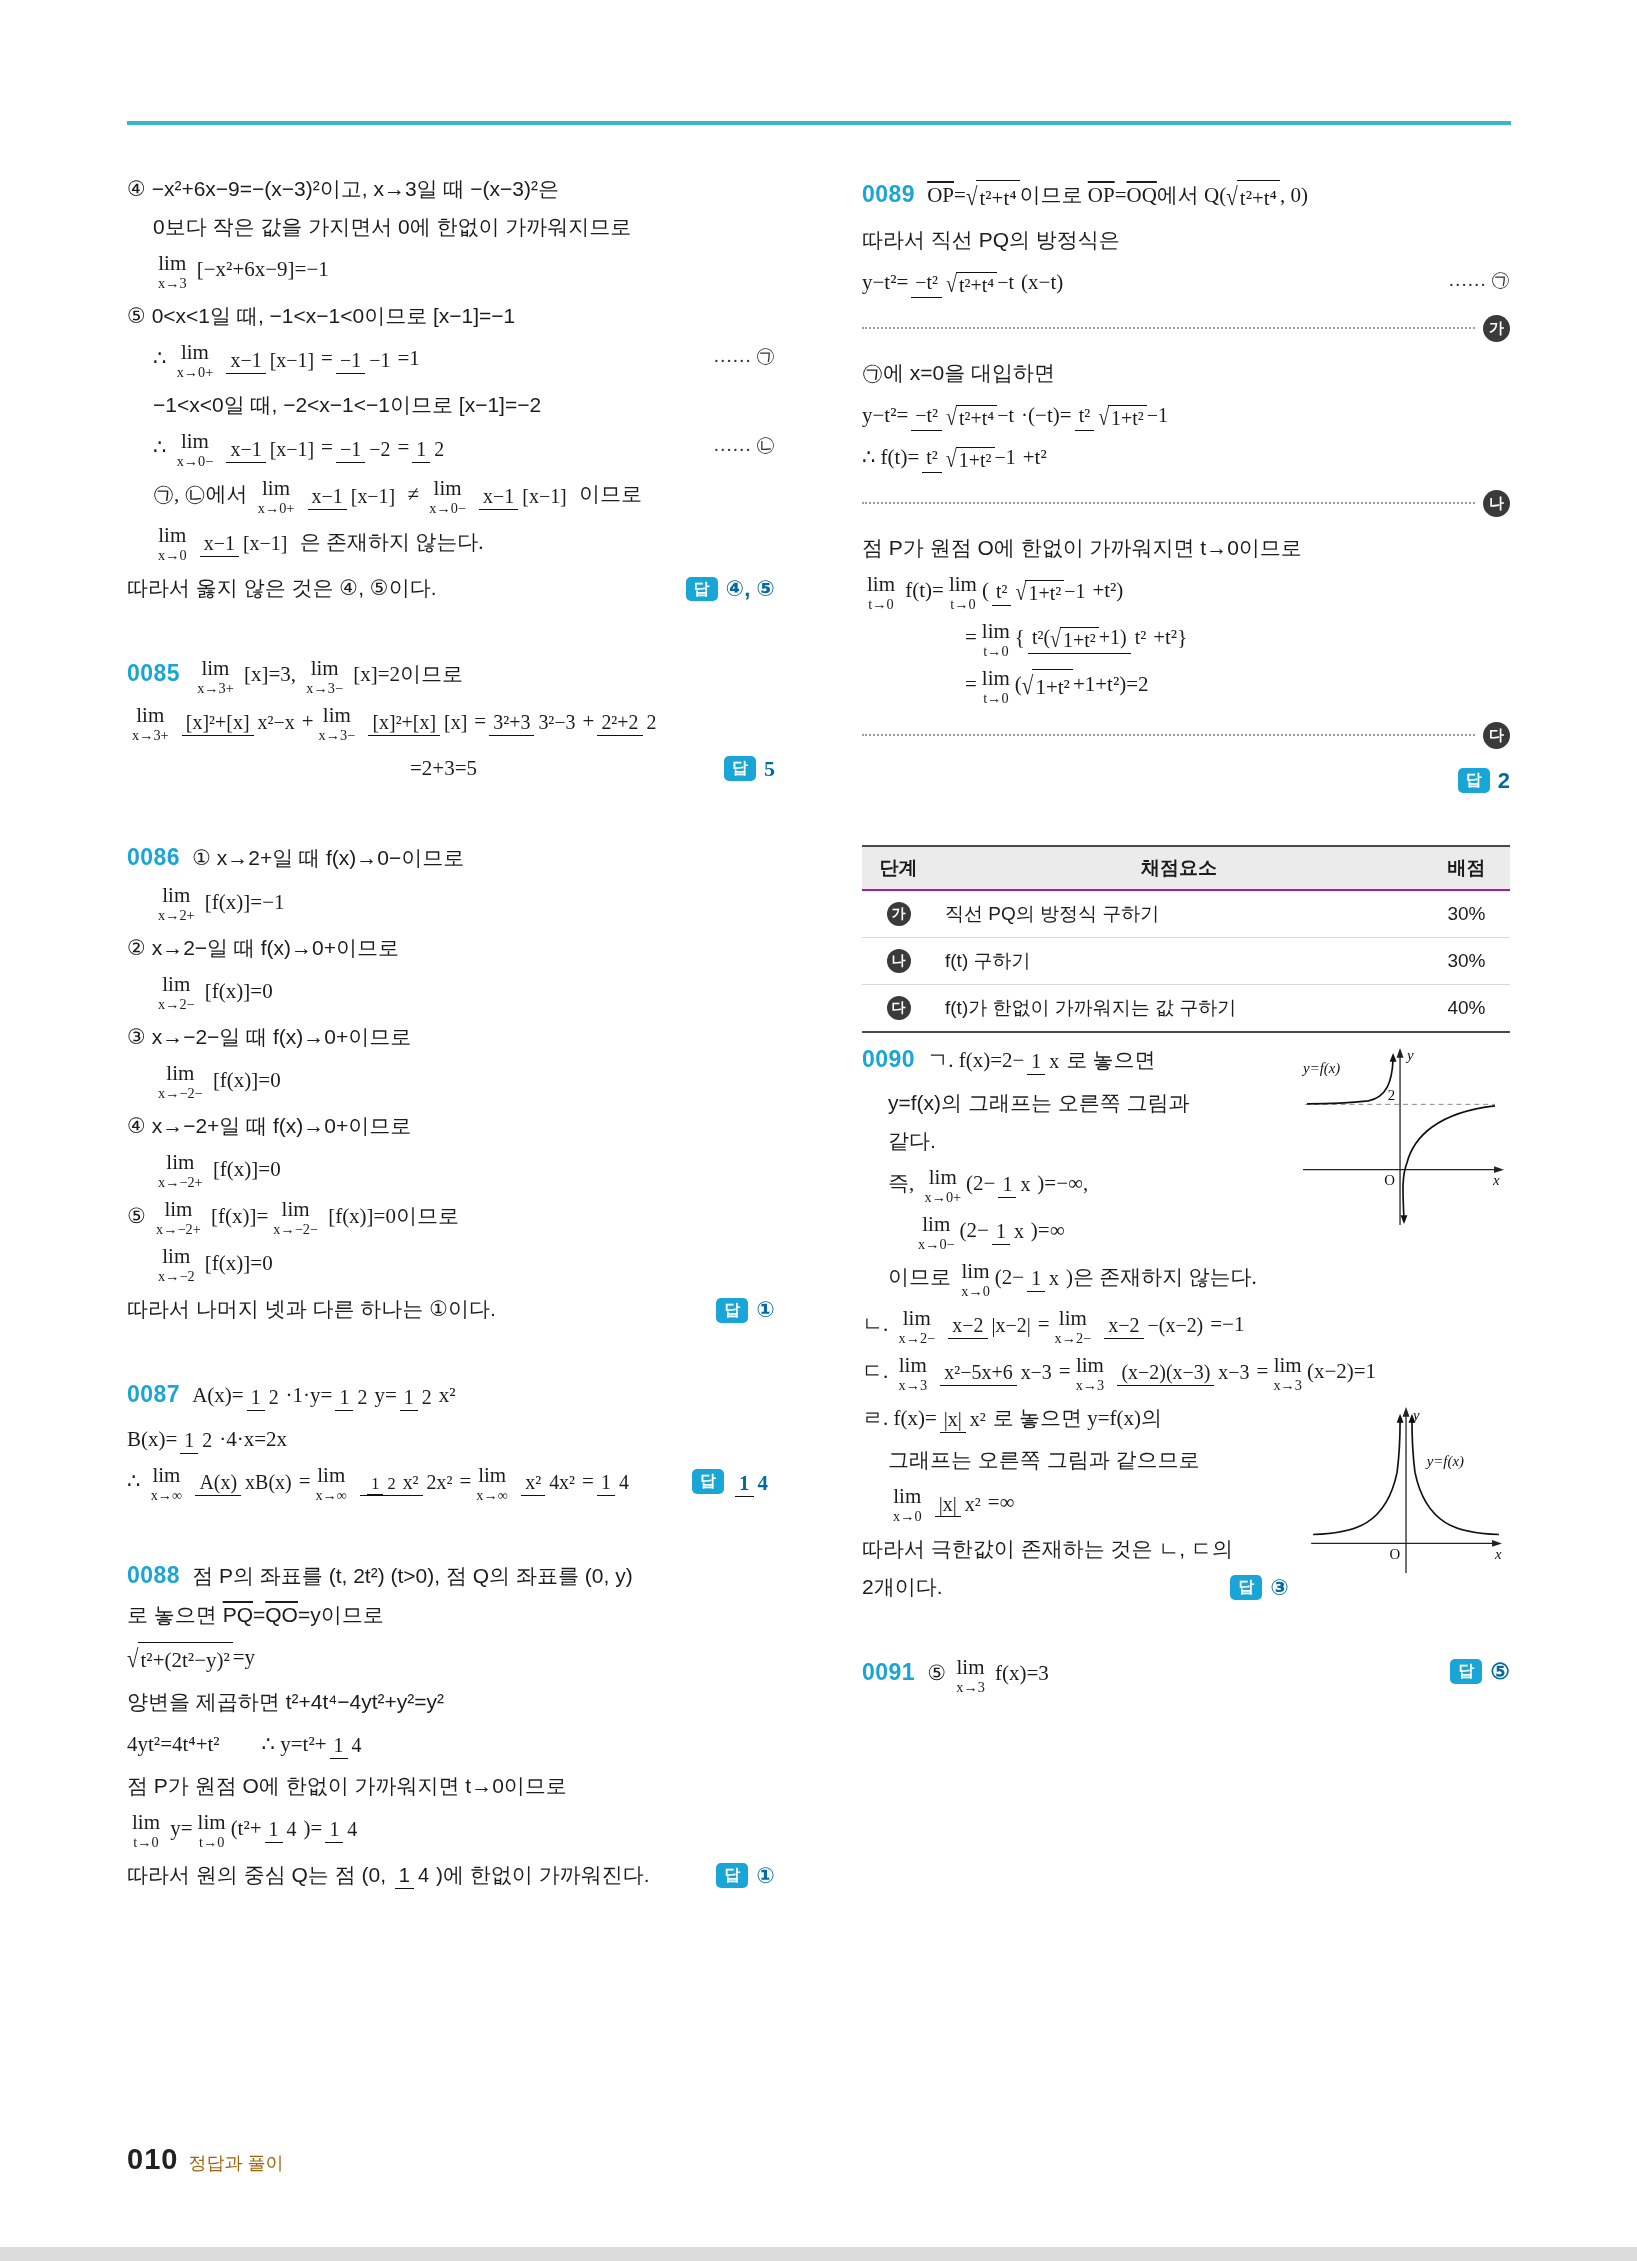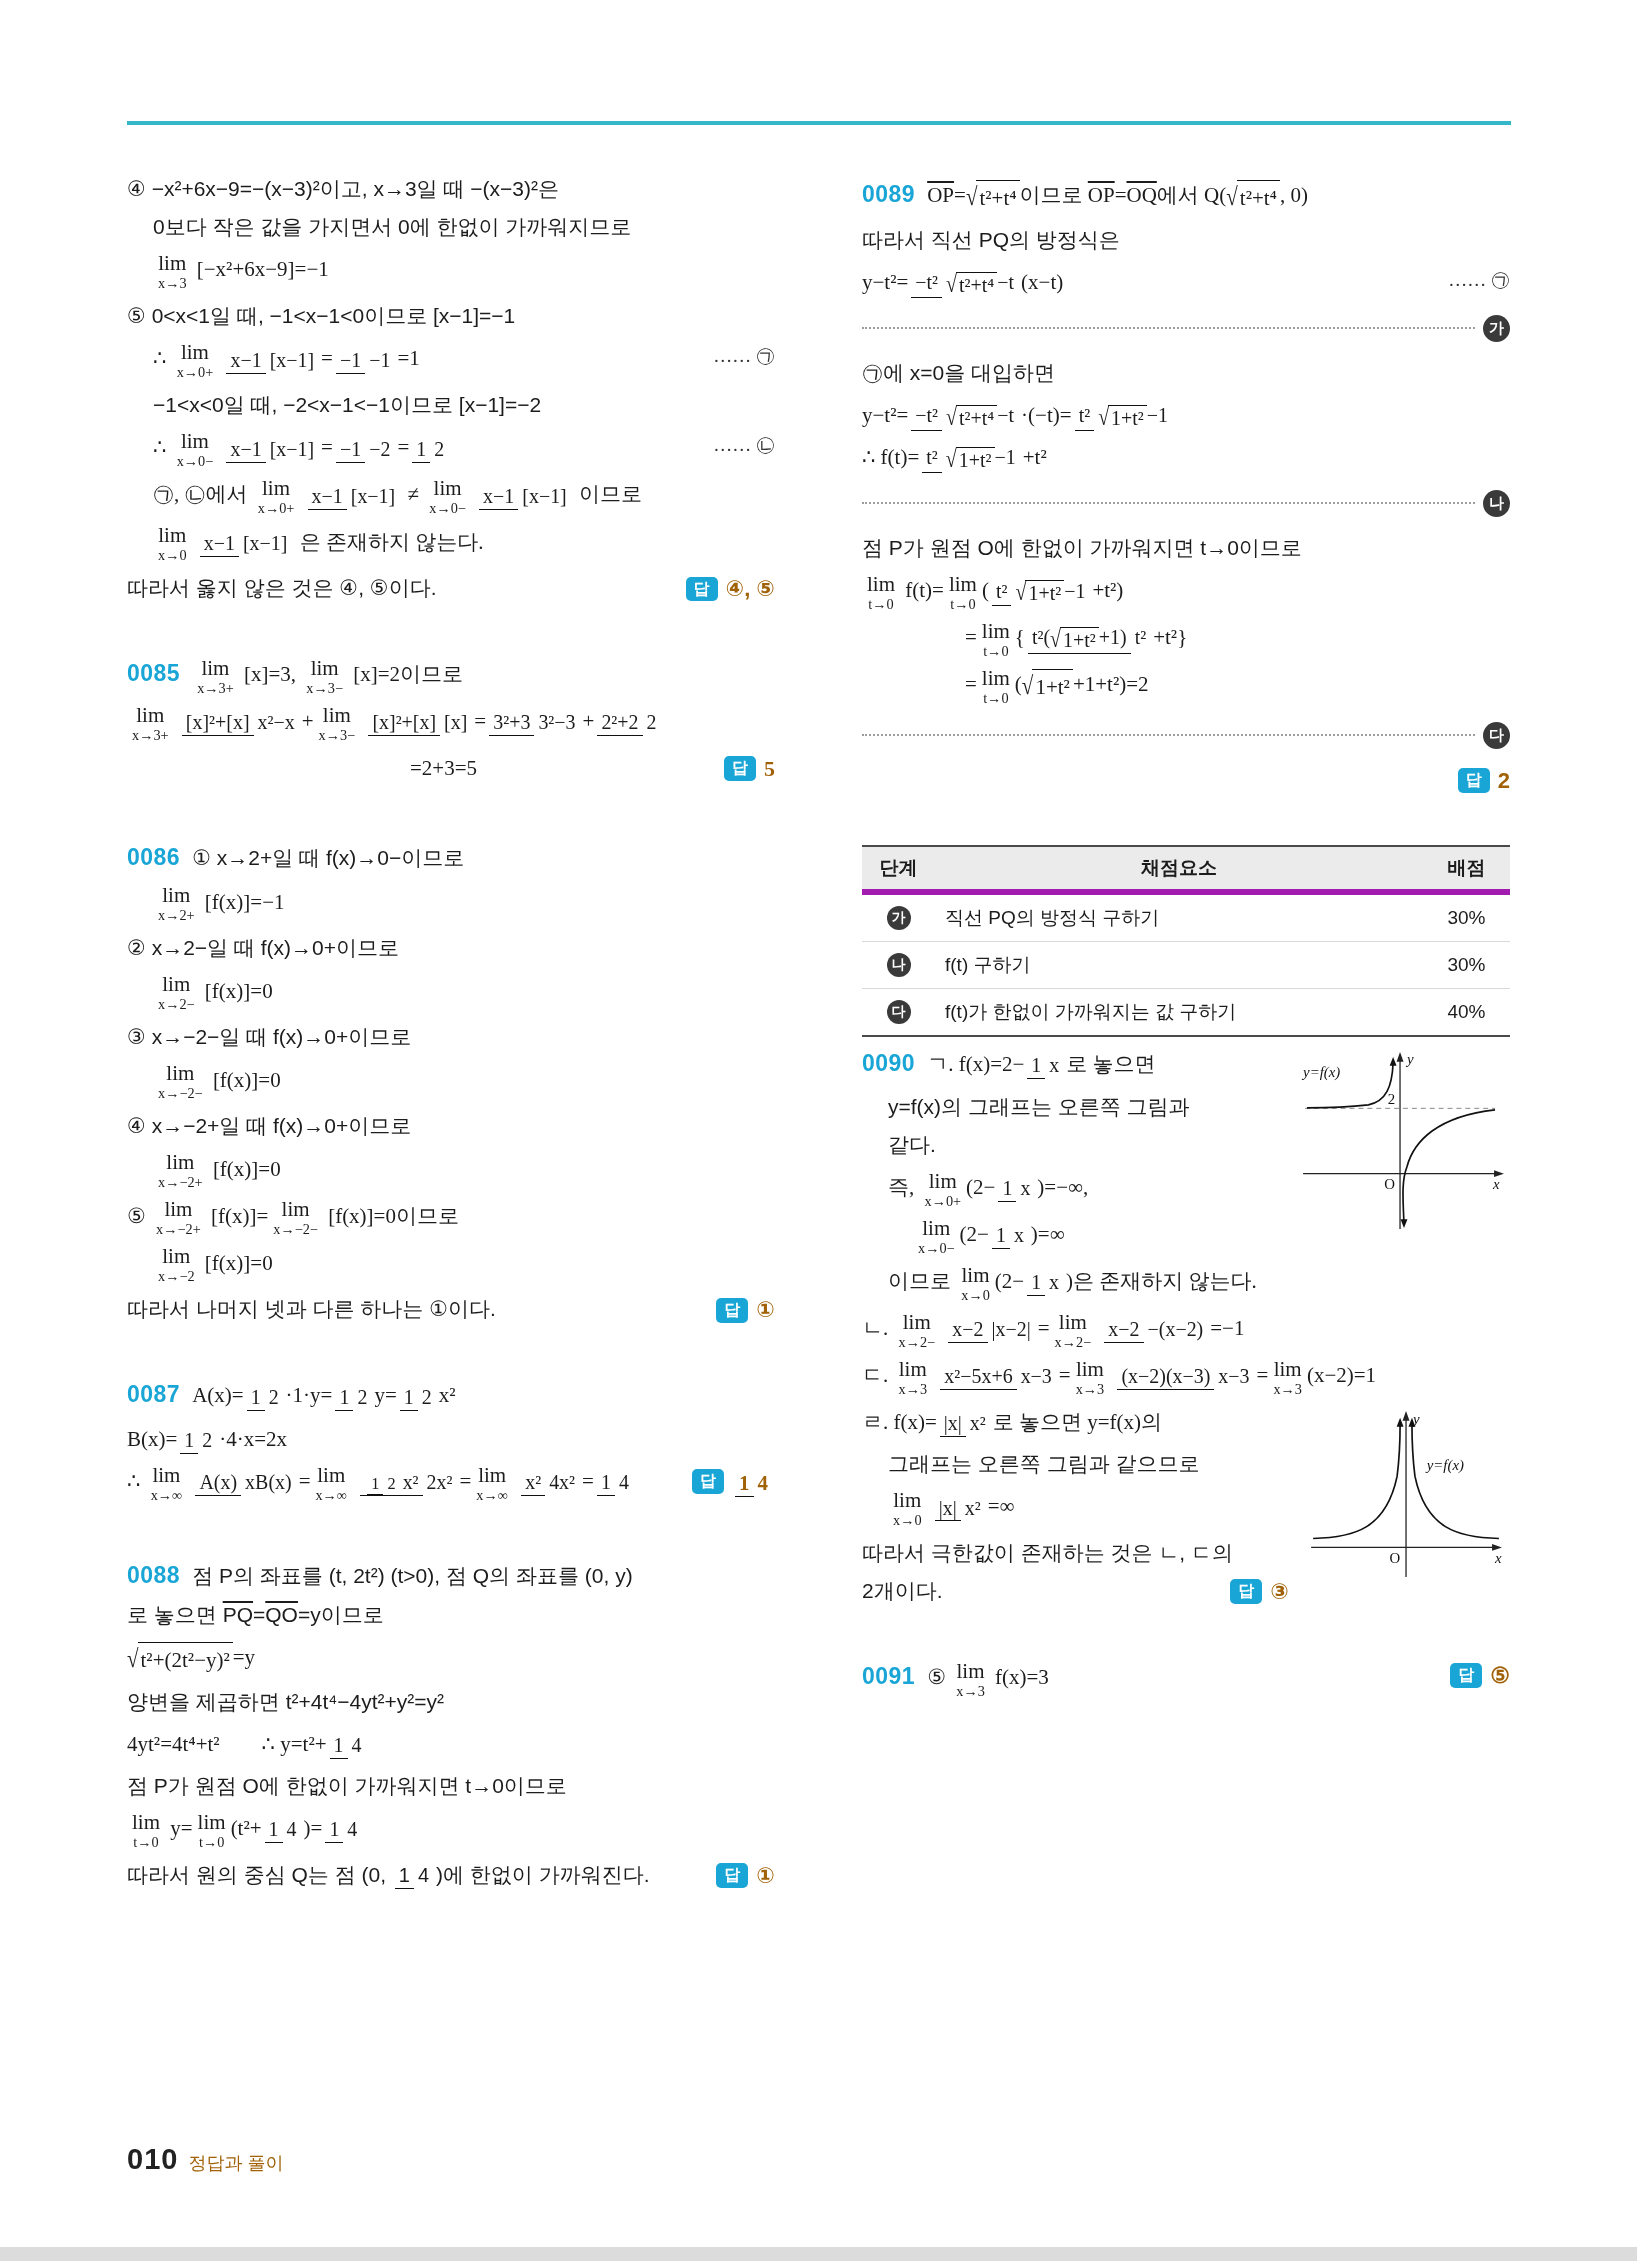--- a/index.html
+++ b/index.html
@@ -12,21 +12,21 @@
   .block{margin-bottom:46px}
   .block::after{content:"";display:block;clear:both}
   .line{font-size:21px;line-height:1.62;margin:4px 0;min-height:30px}
   .mline{font-family:"Liberation Serif","DejaVu Serif",serif;margin:8px 0}
   .pnum{font-family:"Liberation Sans","DejaVu Sans",sans-serif;color:#19a6d6;font-weight:800;
         font-size:23px;margin-right:12px;letter-spacing:0.5px}
   .ref{float:right;font-size:19px;color:#333;margin-left:12px}
   .ans{float:right;display:inline-flex;align-items:center;gap:8px;margin-left:14px}
   .ans-badge{background:#19a6d6;color:#fff;font-family:"Liberation Sans",sans-serif;font-size:16px;
              font-weight:700;padding:2px 8px;border-radius:5px;line-height:1.3}
-  .ans-val{font-weight:700;font-size:22px;color:#a16207}
+  .ans-val{font-weight:700;font-size:22px;color:#0369a1}
   
   .m-frac{display:inline-flex;flex-direction:row;vertical-align:middle;text-align:right;
           margin:0 3px;line-height:1.25;font-size:.95em;white-space:nowrap}
   .m-num{display:block;border-bottom:1.5px solid #111;padding:0 4px}
   .m-den{display:block;padding:0 4px}
   .m-frac .m-frac{font-size:.82em}
   .m-lim{display:inline-flex;flex-direction:column;align-items:center;vertical-align:middle;
          margin:0 5px;line-height:1.05;white-space:nowrap}
   .m-lim-u{font-size:.68em;margin-top:2px}
   .m-sqrt{display:inline-flex;align-items:flex-start;vertical-align:middle;white-space:nowrap}
@@ -35,21 +35,21 @@
   .m-over{text-decoration:overline}
   
   .divider{display:flex;align-items:center;gap:8px;margin:16px 0 14px}
   .dline{flex:1;border-top:2px dotted #9d9d9d}
   .circ{flex:0 0 auto;width:27px;height:27px;border-radius:50%;background:#3a3a3a;color:#fff;
         font-size:15px;font-weight:700;display:inline-flex;align-items:center;justify-content:center;
         font-family:"Liberation Sans",sans-serif}
   
   .score-table{width:100%;border-collapse:collapse;margin-top:28px;font-size:19px;
                border-top:2px solid #4a4a4a;border-bottom:2px solid #4a4a4a}
-  .score-table th{background:#ebebeb;font-weight:700;padding:8px 10px;border-bottom:6px solid #a21caf;text-align:center}
+  .score-table th{background:#ebebeb;font-weight:700;padding:8px 10px;border-bottom:2px solid #a21caf;text-align:center}
   .score-table td{padding:10px 10px;border-bottom:1px solid #d9d9d9}
   .score-table tr:last-child td{border-bottom:none}
   .score-table th:first-child,.score-table td:first-child{width:73px;text-align:center}
   .score-table th:last-child,.score-table td:last-child{width:87px;text-align:center}
   .score-table td .circ{width:24px;height:24px;font-size:14px;margin:0 auto}
   
   .section-header{display:flex;align-items:center;gap:12px;margin:149px 0 48px}
   .sec-icon{width:46px;height:46px;border-radius:9px;background:#2e5fa8;display:flex;
             align-items:center;justify-content:center;flex:0 0 auto}
   .sec-arrow{width:0;height:0;border-left:11px solid #19a6d6;border-top:8px solid transparent;

